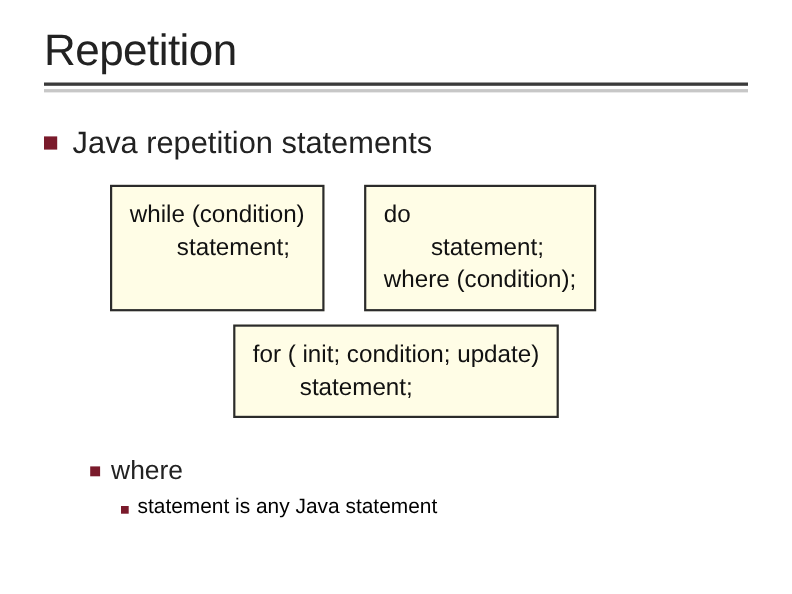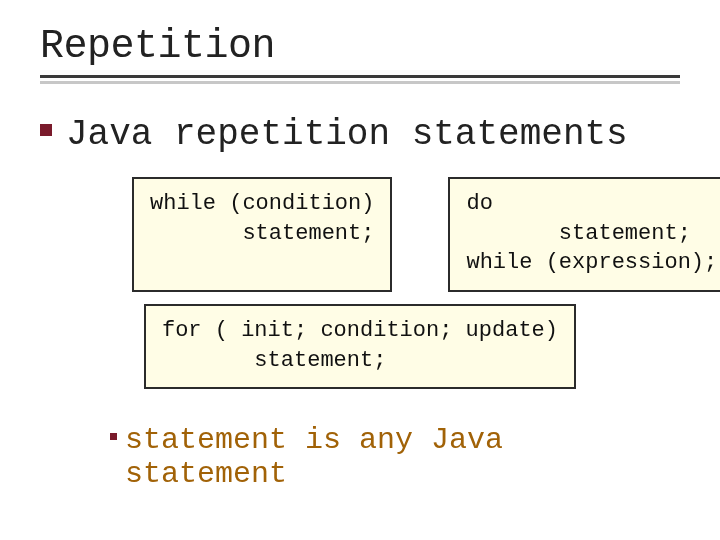--- a/index.html
+++ b/index.html
@@ -1,60 +1,64 @@
 <!DOCTYPE html>
 <html><head>
 <meta charset="utf-8">
 <style>
-  * { box-sizing: border-box; margin: 0; padding: 0; font-family: Liberation Mono, monospace; }
+  * { box-sizing: border-box; margin: 0; padding: 0; }
   html, body { width: 720px; height: 540px; background: #fff; font-family: Verdana, Geneva, sans-serif; color: #111; }
   .slide { width: 720px; height: 540px; padding: 24px 40px 40px 40px; position: relative; }
   .title { font-size: 40px; font-weight: 400; color: #222; letter-spacing: -0.5px; }
   .rule { margin-top: 6px; height: 3px; background: #3a3a3a; width: 100%; position: relative; }
   .rule::after { content: ""; position: absolute; left: 0; right: 0; bottom: -6px; height: 3px; background: #c7c7c7; }
   .content { margin-top: 36px; }
   .row-bullet { display: flex; align-items: flex-start; }
   .sq { width: 12px; height: 12px; background: #7a1a2b; margin-right: 14px; margin-top: 10px; flex: none; }
   .sq-sm { width: 9px; height: 9px; background: #7a1a2b; margin-right: 10px; margin-top: 10px; flex: none; }
   .sq-xs { width: 7px; height: 7px; background: #7a1a2b; margin-right: 8px; margin-top: 10px; flex: none; }
-  .line-main { font-size: 36px; color: #222; }
-  .boxes { display: flex; gap: 56px; margin: 22px 0 0 64px; padding-left: 28px; }
+  .line-main { font-size: 28px; color: #222; }
+  .boxes { display: flex; gap: 36px; margin: 22px 0 0 32px; padding-left: 28px; }
   .codebox { background: #fffde6; border: 2px solid #2b2b2b; padding: 10px 16px 12px 16px; font-size: 22px; line-height: 1.35; white-space: pre; color: #111; }
   .codebox-center { margin: 12px auto 0 auto; width: fit-content; }
   .sub { margin: 34px 0 0 42px; }
   .sub .row-bullet .txt { font-size: 24px; color: #222; }
   .subsub { margin: 8px 0 0 28px; }
-  .subsub .row-bullet .txt { font-size: 30px; color: #a16207; }
+  .subsub .row-bullet .txt { font-size: 19px; color: #000000; }
   .subsub .row-bullet { margin-top: 4px; }
 </style>
 </head>
 <body>
 
 <div class="slide">
   <div class="title">Repetition</div>
   <div class="rule"></div>
 
   <div class="content">
     <div class="row-bullet">
       <div class="sq"></div>
       <div class="line-main">Java repetition statements</div>
     </div>
 
     <div class="boxes">
       <div class="codebox">while (condition)
        statement;</div>
       <div class="codebox">do
        statement;
-while (expression);</div>
+where (condition);</div>
     </div>
 
     <div class="codebox codebox-center">for ( init; condition; update)
        statement;</div>
 
     <div class="sub">
+      <div class="row-bullet">
+        <div class="sq-sm"></div>
+        <div class="txt">where</div>
+      </div>
       <div class="subsub">
         <div class="row-bullet">
           <div class="sq-xs"></div>
           <div class="txt">statement is any Java statement</div>
         </div>
       </div>
     </div>
   </div>
 </div>
 

